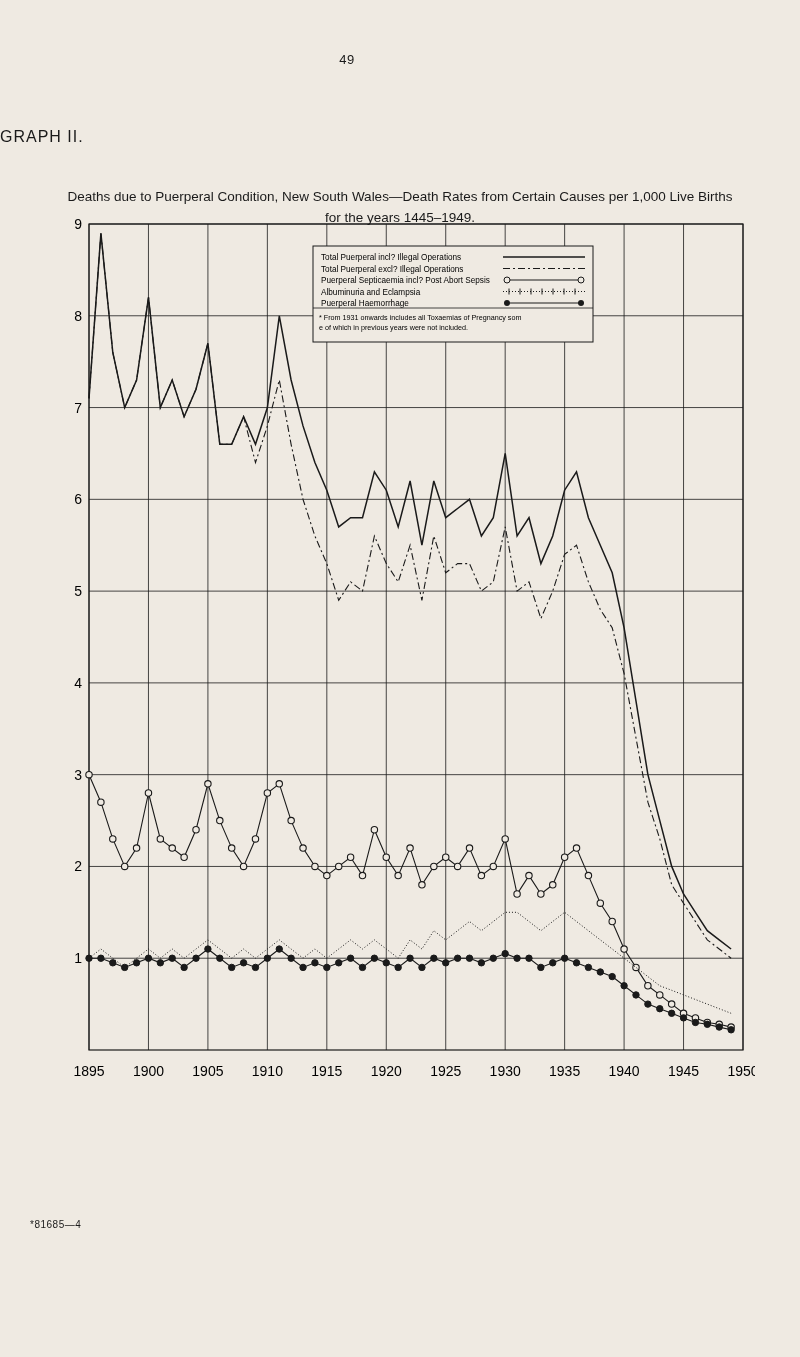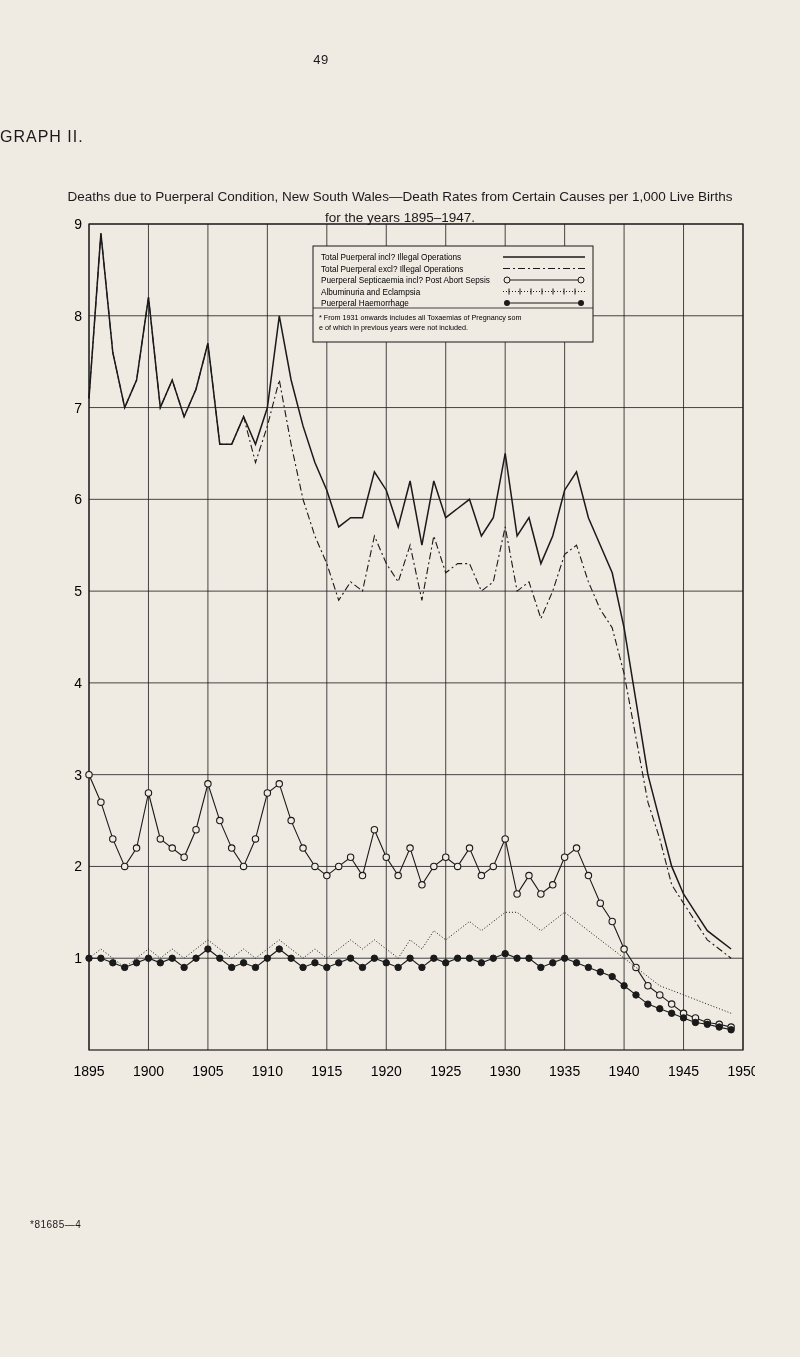--- a/index.html
+++ b/index.html
@@ -6,21 +6,21 @@
   body{
     width:800px;height:1357px;
     background:#efeae2;
     font-family:"Liberation Sans", sans-serif;
     color:#1a1a1a;
     position:relative;
     overflow:hidden;
   }
   .page-number{
     position:absolute;top:52px;left:0;width:642px;text-align:center;
-    font-size:13px;letter-spacing:.5px;
+    font-size:13px;letter-spacing:.5px;padding-left:26px;
   }
   .graph-title{
     position:absolute;top:128px;left:0;width:800px;text-align:left;
     font-size:16px;letter-spacing:1px;
   }
   .subtitle{
     position:absolute;top:166px;left:28px;width:744px;text-align:center;
     font-size:13.5px;line-height:21px;margin-top:20px;
   }
   .chart-wrap{
@@ -32,21 +32,21 @@
   }
   text{font-family:"Liberation Sans", sans-serif;}
 </style>
 </head>
 <body>
 
 <div class="page-number">49</div>
 <div class="graph-title">GRAPH II.</div>
 <div class="subtitle">
   <span>Deaths due to Puerperal Condition, New South Wales—Death Rates from Certain Causes per 1,000 Live Births</span><br>
-  <span>for the years 1895–1947.</span>
+  <span>for the years 1445–1949.</span>
 </div>
 
 <div class="chart-wrap">
   <svg id="chart" width="700" height="880" viewBox="0 0 700 880">
       <rect x="34" y="6" width="654" height="826" fill="none" stroke="#1a1a1a" stroke-width="1.2"></rect>
       <line x1="34" y1="740.2222222222222" x2="688" y2="740.2222222222222" stroke="#1a1a1a" stroke-width="0.8"></line>
       <text x="27" y="745.2222222222222" text-anchor="end" font-size="14">1</text>
       <line x1="34" y1="648.4444444444445" x2="688" y2="648.4444444444445" stroke="#1a1a1a" stroke-width="0.8"></line>
       <text x="27" y="653.4444444444445" text-anchor="end" font-size="14">2</text>
       <line x1="34" y1="556.6666666666666" x2="688" y2="556.6666666666666" stroke="#1a1a1a" stroke-width="0.8"></line>

